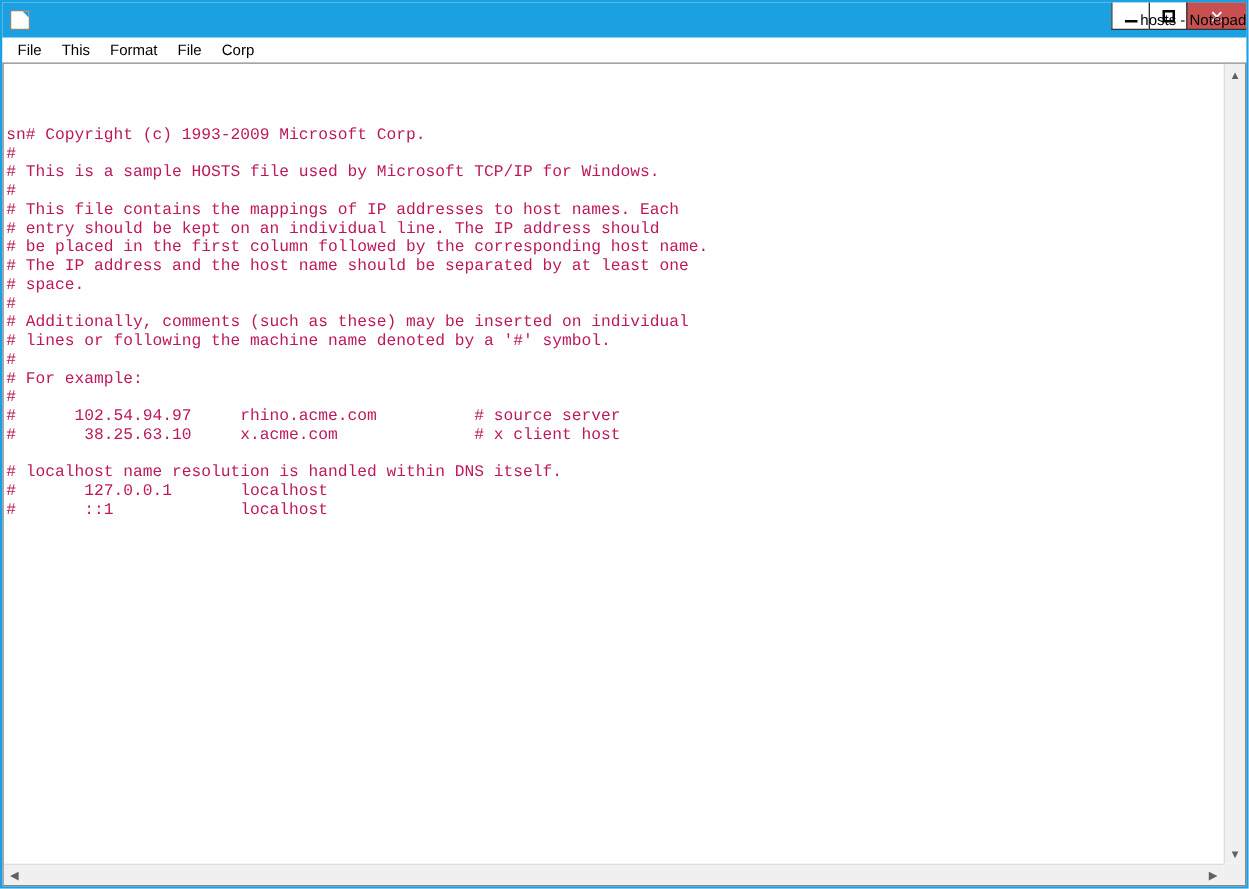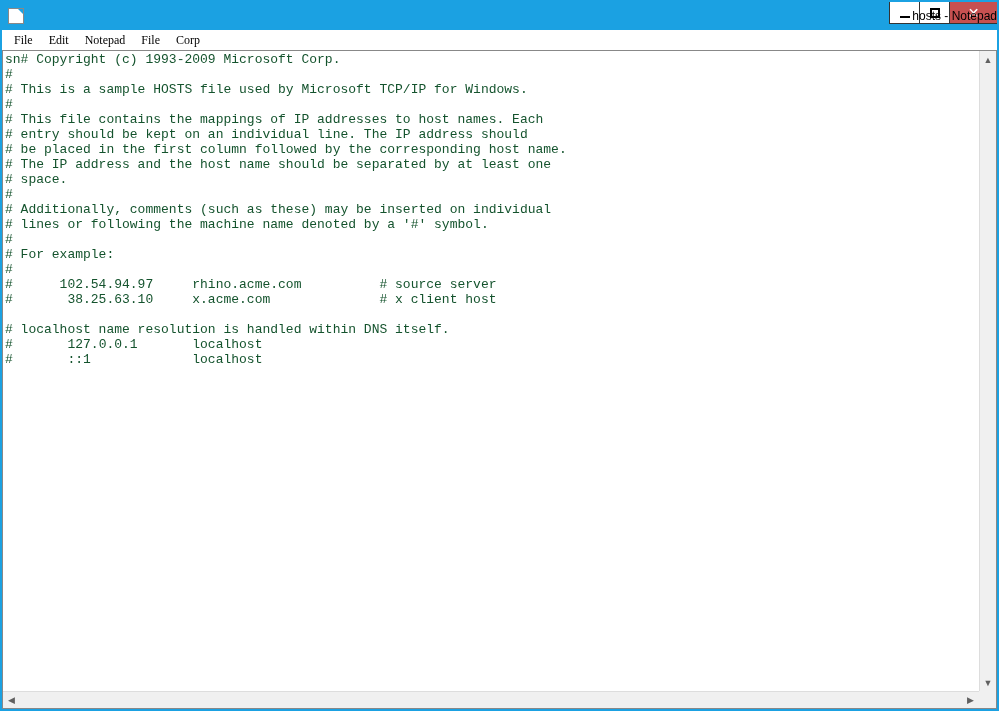--- a/index.html
+++ b/index.html
@@ -92,21 +92,20 @@
     font-size: 14px;
     color: #fff;
   }
   .menubar {
     height: 20px;
     background: #fff;
     display: flex;
     align-items: center;
     padding: 0 4px;
     border-bottom: 0;
-    font-family: Liberation Serif, serif;
   }
   .menu-item {
     font-size: 12px;
     padding: 2px 8px;
     cursor: default;
     color: #000;
   }
   .client-area {
     flex: 1;
     position: relative;
@@ -122,22 +121,23 @@
     position: relative;
     overflow: hidden;
   }
   .text-area {
     flex: 1;
     padding: 1px 2px;
     font-family: Consolas, "Courier New", monospace;
     font-size: 13px;
     line-height: 15px;
     white-space: pre;
-    color: #14532d;
-    overflow: hidden;
+    color: #be185d;
+    overflow: hidden;
+    margin-top: 48px;
   }
   .vscroll {
     width: 17px;
     background: #f0f0f0;
     display: flex;
     flex-direction: column;
     border-left: 1px solid #ddd;
   }
   .v-arrow {
     height: 17px;
@@ -193,22 +193,22 @@
         <div class="max-glyph"></div>
       </div>
       <div class="tbtn close">
         <span class="close-glyph">✕</span>
       </div>
     </div>
   </div>
 
   <div class="menubar">
     <div class="menu-item">File</div>
-    <div class="menu-item">Edit</div>
-    <div class="menu-item">Notepad</div>
+    <div class="menu-item">This</div>
+    <div class="menu-item">Format</div>
     <div class="menu-item">File</div>
     <div class="menu-item">Corp</div>
   </div>
 
   <div class="client-area">
     <div class="text-wrap">
       <div class="text-area">sn# Copyright (c) 1993-2009 Microsoft Corp.
 #
 # This is a sample HOSTS file used by Microsoft TCP/IP for Windows.
 #

